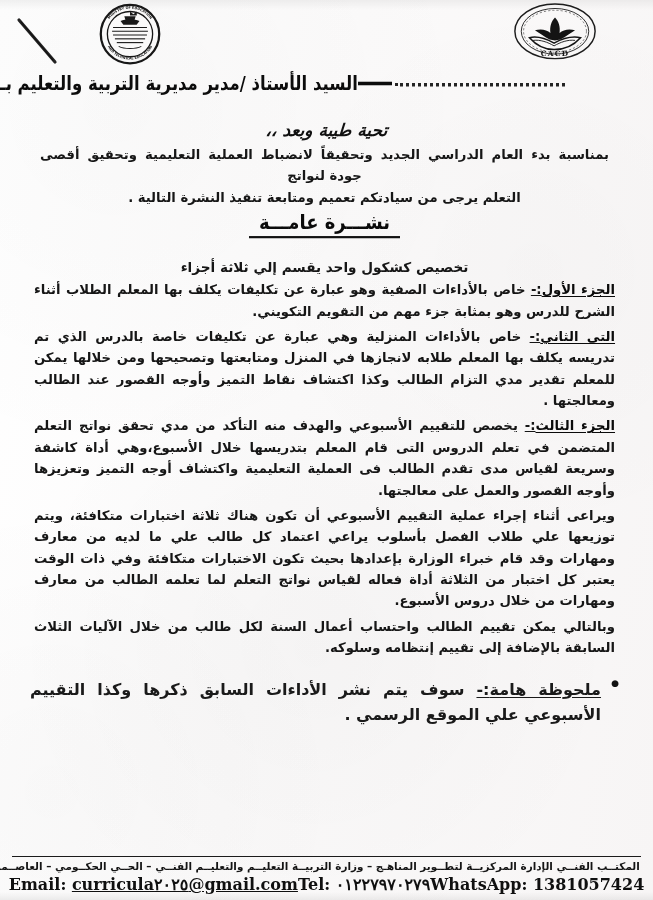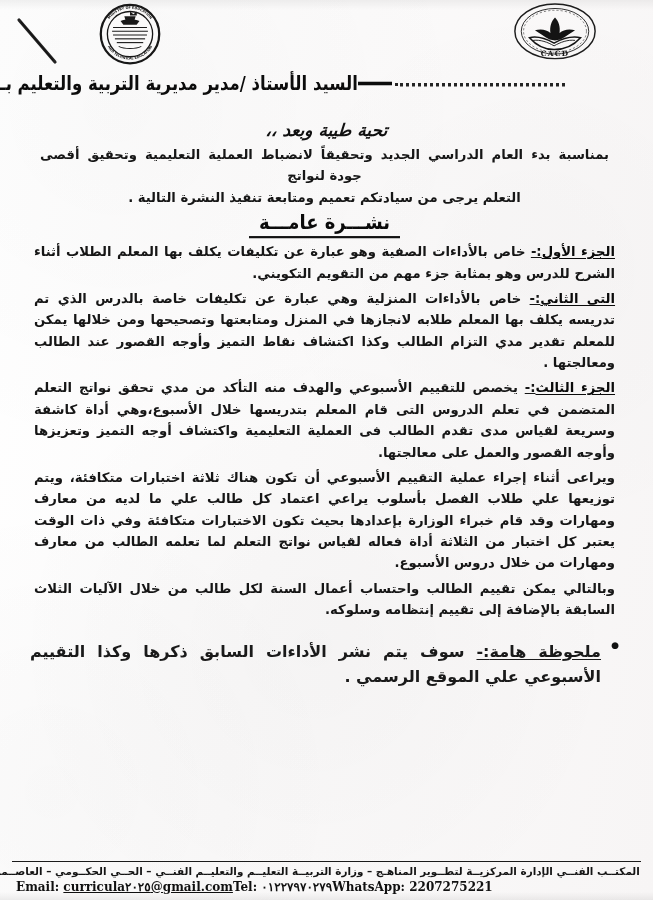--- a/index.html
+++ b/index.html
@@ -187,26 +187,26 @@
     font-weight: bold;
     text-align: center;
     color: #141414;
     letter-spacing: 0.3px;
     white-space: nowrap;
     transform: scaleX(0.99);
   }
   .footer-contacts {
     direction: ltr;
     display: flex;
-    justify-content: flex-start;
+    justify-content: center;
     align-items: baseline;
     margin-top: 3px;
     padding: 0 6px;
     font-family: "DejaVu Serif", "Liberation Serif", serif;
-    font-size: 12px;
+    font-size: 16px;
     font-weight: bold;
     color: #101010;
   }
   .footer-contacts .email-val { text-decoration: underline; }
   .footer-contacts .item { white-space: nowrap; }
 
   
   .edge-shade-top {
     position: absolute; top: 0; left: 0; right: 0; height: 10px;
     background: linear-gradient(to bottom, rgba(0,0,0,0.05), rgba(0,0,0,0));
@@ -288,20 +288,21 @@
 
     <p class="para intro">
       <span class="ln">بمناسبة بدء العام الدراسي الجديد  وتحقيقاً لانضباط العملية التعليمية وتحقيق أقصى جودة لنواتج</span>
       <span class="ln">التعلم يرجى من سيادتكم تعميم ومتابعة تنفيذ النشرة التالية .</span>
     </p>
 
     <div class="circular-title">
       <span>نشـــرة عامـــة</span>
     </div>
 
+    <div class="subline">تخصيص كشكول  واحد  يقسم إلي ثلاثة أجزاء</div>
 
     <p class="para section">
       <span class="label">الجزء الأول</span><span class="colon">:-</span>
       <span>خاص بالأداءات الصفية وهو عبارة عن تكليفات يكلف بها المعلم الطلاب أثناء الشرح للدرس وهو بمثابة جزء مهم من التقويم التكويني.</span>
     </p>
 
     <p class="para section">
       <span class="label">التى الثاني</span><span class="colon">:-</span>
       <span>خاص بالأداءات المنزلية وهي عبارة عن تكليفات خاصة بالدرس الذي تم تدريسه يكلف بها المعلم طلابه لانجازها في المنزل ومتابعتها وتصحيحها ومن خلالها يمكن للمعلم تقدير مدي التزام الطالب وكذا اكتشاف نقاط التميز وأوجه القصور عند الطالب ومعالجتها .</span>
     </p>
@@ -330,19 +331,19 @@
       <span class="item">
         <span>Email:</span>
         <span class="email-val">curricula٢٠٢٥@gmail.com</span>
       </span>
       <span class="item">
         <span>Tel:</span>
         <span>٠١٢٢٧٩٧٠٢٧٩</span>
       </span>
       <span class="item">
         <span>WhatsApp:</span>
-        <span>2207275221</span>
+        <span>1381057424</span>
       </span>
     </div>
   </div>
 
   <div class="edge-shade-bottom"></div>
 </div>
 
 </body></html>

